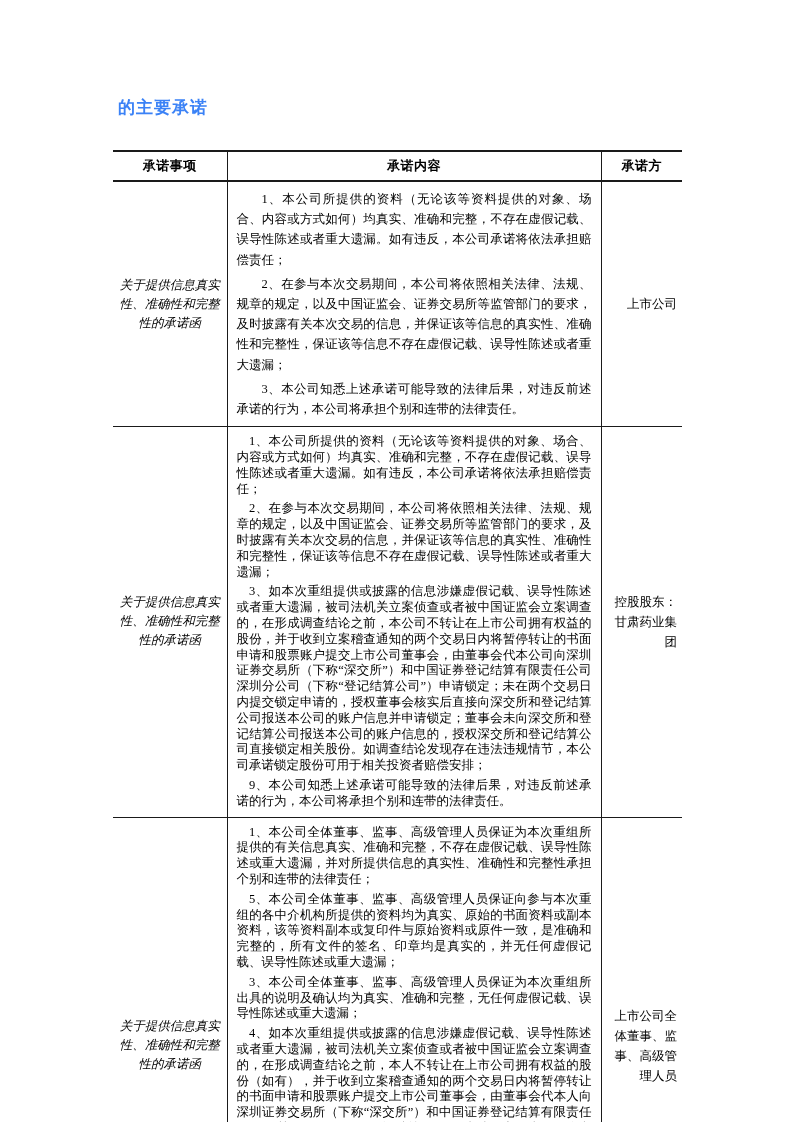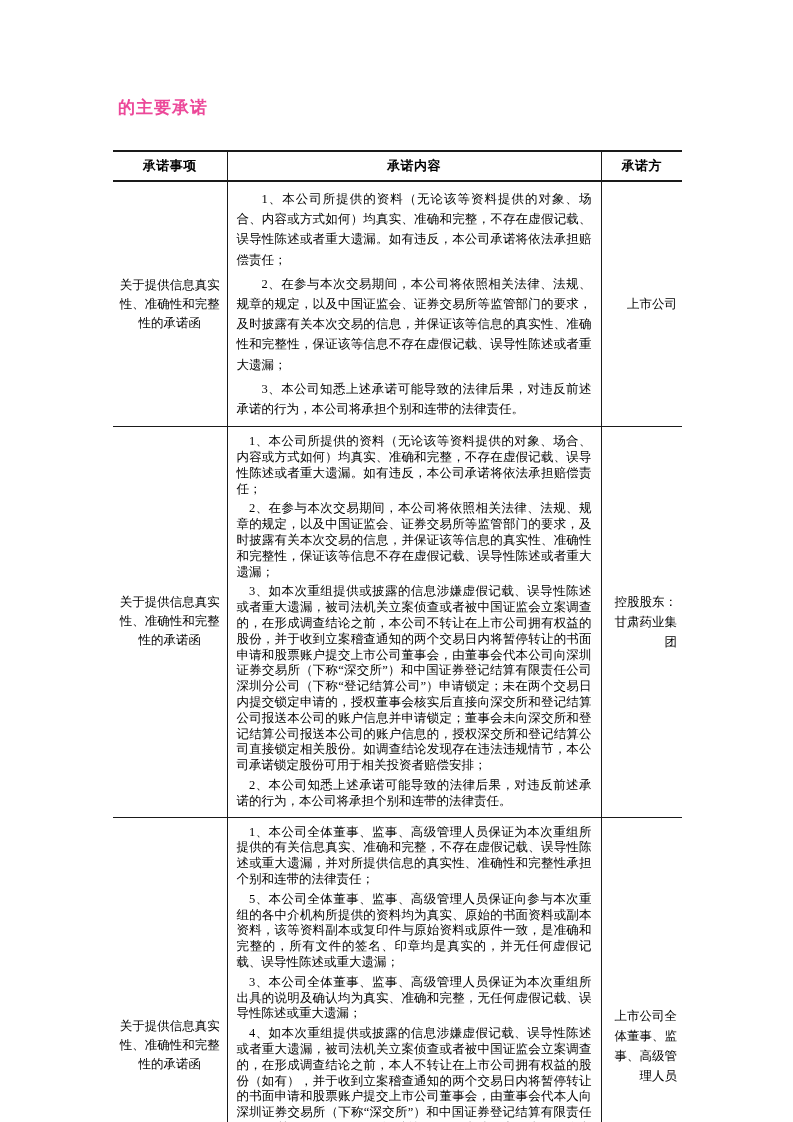--- a/index.html
+++ b/index.html
@@ -14,21 +14,21 @@
   }
   .doc-title {
     position: absolute;
     left: 118px;
     top: 96px;
     margin: 0;
     font-family: "Liberation Sans", "DejaVu Sans", sans-serif;
     font-size: 17px;
     font-weight: bold;
     letter-spacing: 1px;
-    color: #ec4899;
+    color: #3b82f6;
   }
   table.commitments {
     position: absolute;
     left: 113px;
     top: 150px;
     width: 569px;
     border-collapse: collapse;
     table-layout: fixed;
     font-size: 12.5px;
     color: #000000;
@@ -48,20 +48,21 @@
     border-left: 1.5px solid #1a1a1a;
     border-right: 1.5px solid #1a1a1a;
   }
   .commitments tbody tr + tr td { border-top: 1.5px solid #1a1a1a; }
   .commitments tbody tr:last-child td { border-bottom: 3.5px solid #1a1a1a; }
   .commitments td { vertical-align: middle; padding: 3px 5px; }
   .cell-item {
     text-align: center;
     line-height: 19px;
     padding: 3px 4px;
+    font-style: italic;
   }
   .cell-party {
     text-align: right;
     line-height: 20px;
     padding: 3px 4px;
   }
   .cell-content { text-align: justify; text-justify: inter-ideograph; }
   .cell-content p { margin: 4px; }
   .row-1 .cell-content { line-height: 20.2px; }
   .row-1 .cell-content p { text-indent: 2em; }
@@ -106,21 +107,21 @@
             <p>3、本公司知悉上述承诺可能导致的法律后果，对违反前述承诺的行为，本公司将承担个别和连带的法律责任。</p>
           </td>
         <td class="cell-party">上市公司</td>
       </tr>
       <tr class="row-2">
         <td class="cell-item">关于提供信息真实性、准确性和完整性的承诺函</td>
         <td class="cell-content">
             <p>1、本公司所提供的资料（无论该等资料提供的对象、场合、内容或方式如何）均真实、准确和完整，不存在虚假记载、误导性陈述或者重大遗漏。如有违反，本公司承诺将依法承担赔偿责任；</p>
             <p>2、在参与本次交易期间，本公司将依照相关法律、法规、规章的规定，以及中国证监会、证券交易所等监管部门的要求，及时披露有关本次交易的信息，并保证该等信息的真实性、准确性和完整性，保证该等信息不存在虚假记载、误导性陈述或者重大遗漏；</p>
             <p>3、如本次重组提供或披露的信息涉嫌虚假记载、误导性陈述或者重大遗漏，被司法机关立案侦查或者被中国证监会立案调查的，在形成调查结论之前，本公司不转让在上市公司拥有权益的股份，并于收到立案稽查通知的两个交易日内将暂停转让的书面申请和股票账户提交上市公司董事会，由董事会代本公司向深圳证券交易所（下称“深交所”）和中国证券登记结算有限责任公司深圳分公司（下称“登记结算公司”）申请锁定；未在两个交易日内提交锁定申请的，授权董事会核实后直接向深交所和登记结算公司报送本公司的账户信息并申请锁定；董事会未向深交所和登记结算公司报送本公司的账户信息的，授权深交所和登记结算公司直接锁定相关股份。如调查结论发现存在违法违规情节，本公司承诺锁定股份可用于相关投资者赔偿安排；</p>
-            <p>2、本公司知悉上述承诺可能导致的法律后果，对违反前述承诺的行为，本公司将承担个别和连带的法律责任。</p>
+            <p>9、本公司知悉上述承诺可能导致的法律后果，对违反前述承诺的行为，本公司将承担个别和连带的法律责任。</p>
           </td>
         <td class="cell-party">控股股东：甘肃药业集团</td>
       </tr>
       <tr class="row-3">
         <td class="cell-item">关于提供信息真实性、准确性和完整性的承诺函</td>
         <td class="cell-content">
             <p>1、本公司全体董事、监事、高级管理人员保证为本次重组所提供的有关信息真实、准确和完整，不存在虚假记载、误导性陈述或重大遗漏，并对所提供信息的真实性、准确性和完整性承担个别和连带的法律责任；</p>
             <p>5、本公司全体董事、监事、高级管理人员保证向参与本次重组的各中介机构所提供的资料均为真实、原始的书面资料或副本资料，该等资料副本或复印件与原始资料或原件一致，是准确和完整的，所有文件的签名、印章均是真实的，并无任何虚假记载、误导性陈述或重大遗漏；</p>
             <p>3、本公司全体董事、监事、高级管理人员保证为本次重组所出具的说明及确认均为真实、准确和完整，无任何虚假记载、误导性陈述或重大遗漏；</p>
             <p>4、如本次重组提供或披露的信息涉嫌虚假记载、误导性陈述或者重大遗漏，被司法机关立案侦查或者被中国证监会立案调查的，在形成调查结论之前，本人不转让在上市公司拥有权益的股份（如有），并于收到立案稽查通知的两个交易日内将暂停转让的书面申请和股票账户提交上市公司董事会，由董事会代本人向深圳证券交易所（下称“深交所”）和中国证券登记结算有限责任公司深圳分公司（下称“登记结算公司”）申请锁定；未在两个交易日内提交锁定申请的，授权董事会核实后直接向深交所和登记结算公司报送本人的账户信息并申请锁定；董事会未向深交所和登记结算公司报送本人的账户信息的，授权深交所和登记结算公司直接锁定相关股份。如调查结论发现存在违法违规情节，本人全体董事、监事、高级管理人员承诺锁定股份可用于相关投资者赔偿安排；</p>

